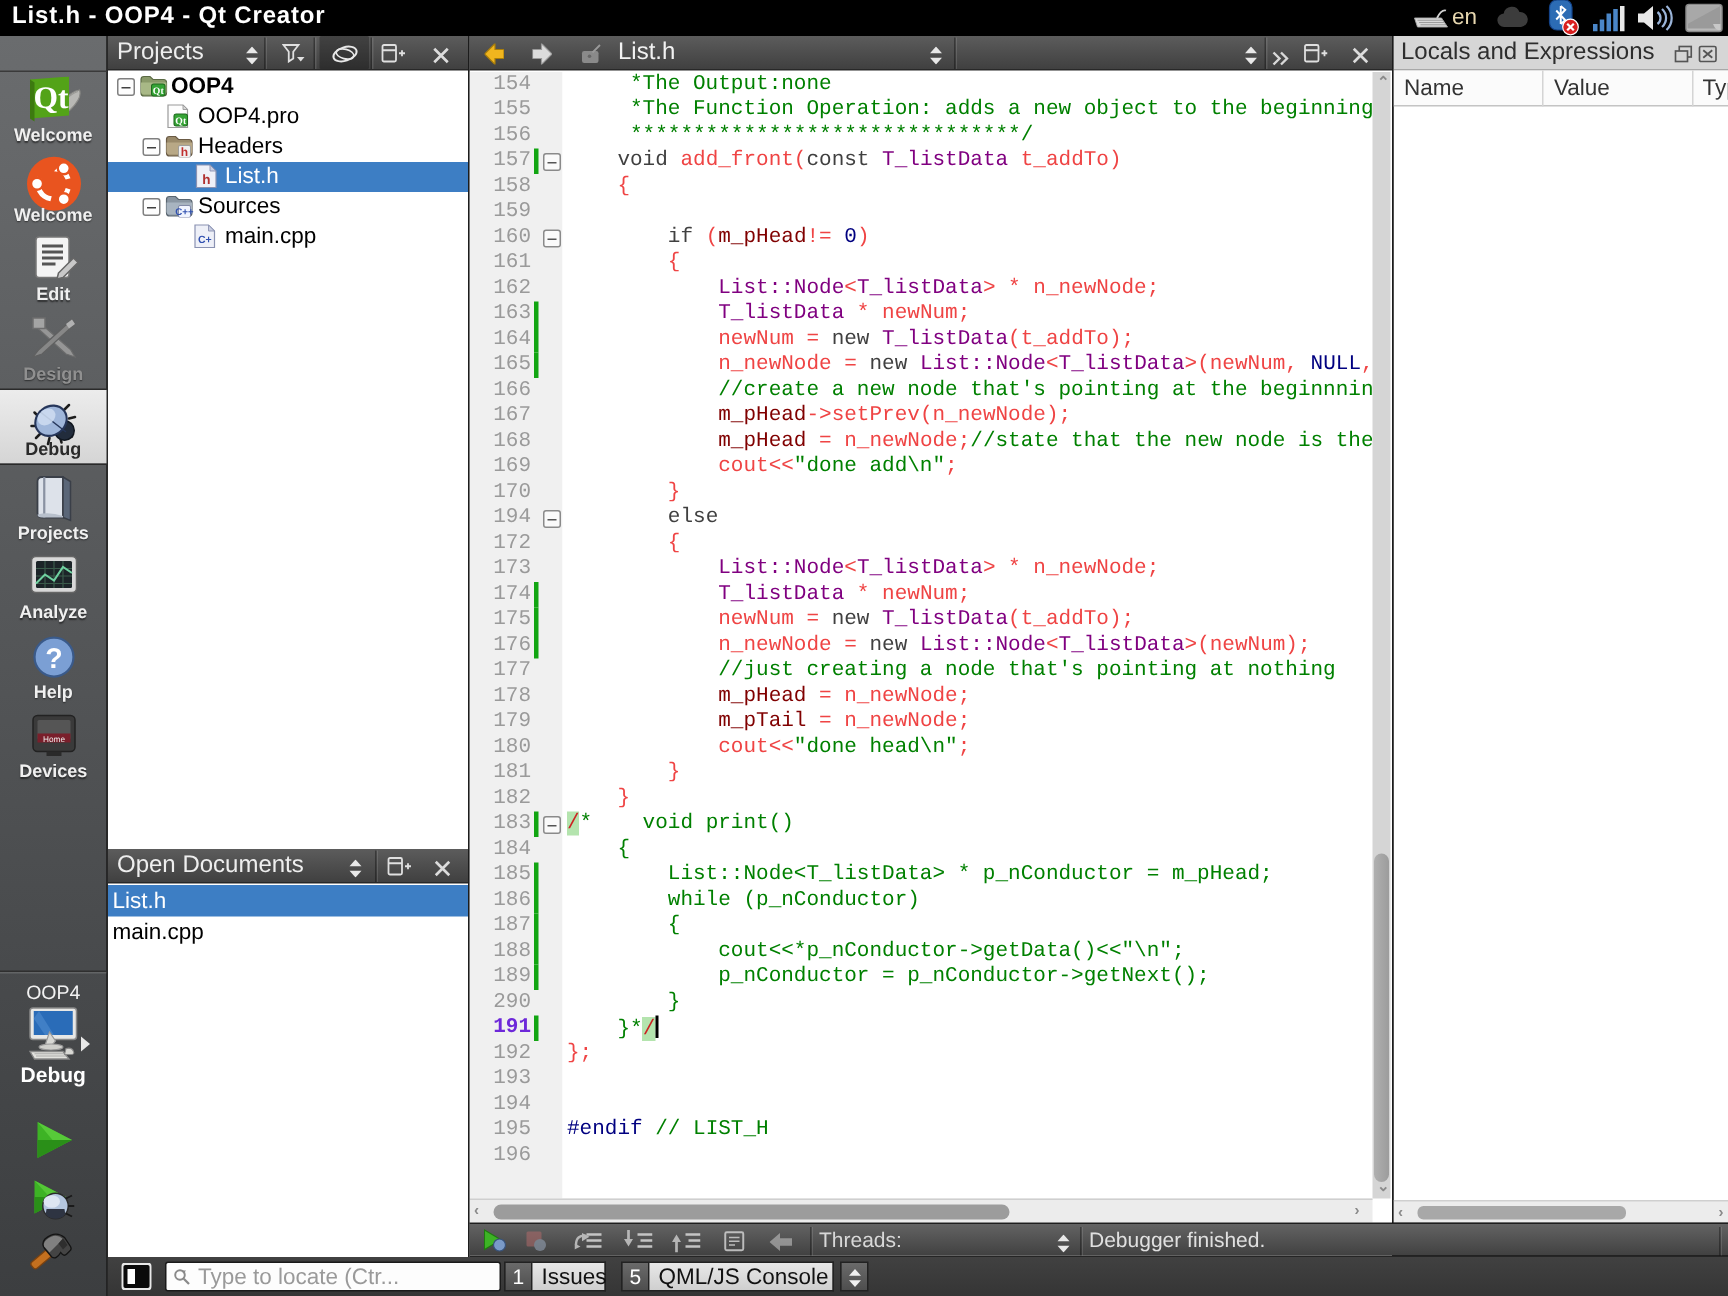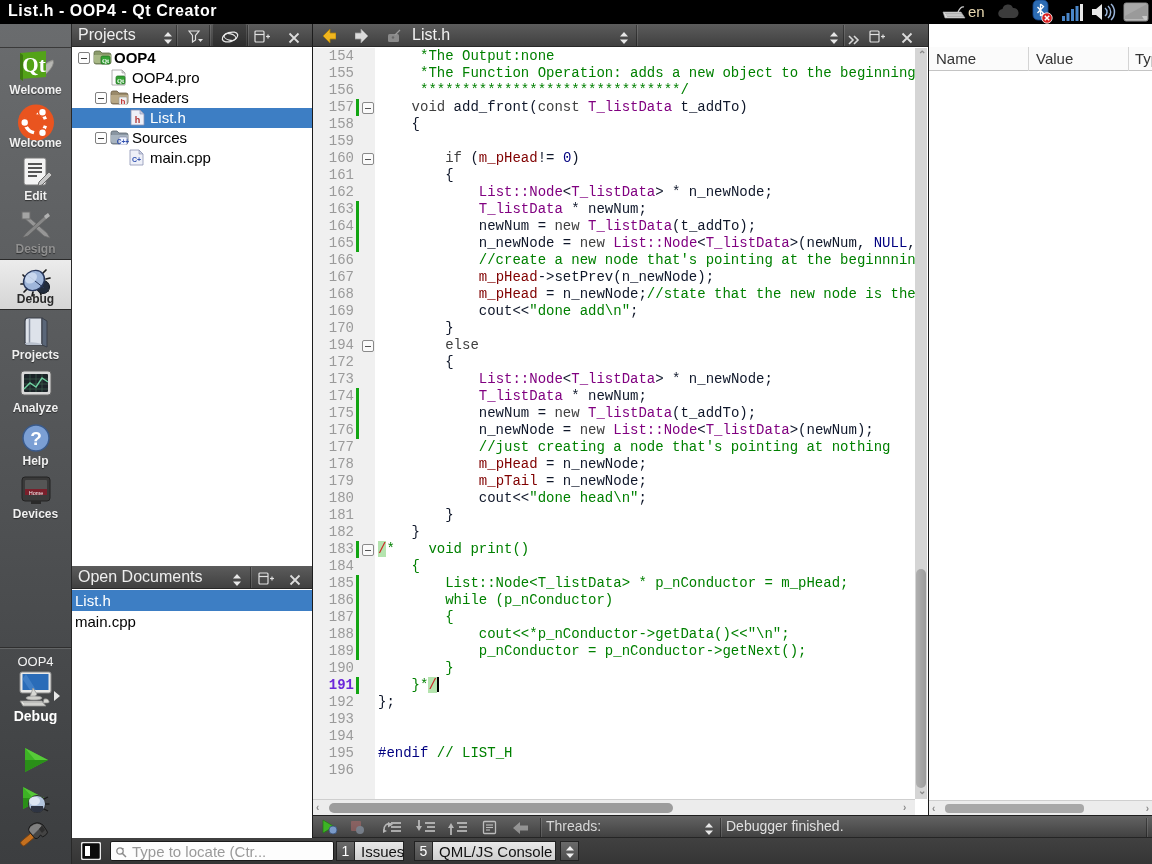--- a/index.html
+++ b/index.html
@@ -28,21 +28,21 @@
 #editor{top:24px;left:313px;width:615px;height:814px;background:#fff;}
 #gutter{position:absolute;left:0;top:24px;width:62px;height:751px;background:#f0f0f0;}
 .ln{width:41px;height:17px;text-align:right;color:#9a9a9a;font:14px/17px "Liberation Mono",monospace;}
 .ln.cur191{color:#6d28d9;font-weight:bold;}
 .gbar{position:absolute;left:43px;width:3px;height:17px;background:#12a512;}
 .fold{position:absolute;left:49px;width:12px;height:12px;border:1px solid #8a8a8a;border-radius:2px;background:#fafafa;}
 .fold div{position:absolute;left:2px;right:2px;top:5px;height:1px;background:#555;}
 #codearea{position:absolute;left:62px;top:24px;width:540px;height:751px;background:#fff;overflow:hidden;}
 #codelines{position:absolute;left:3px;top:0;}
 .cl{height:17px;white-space:pre;font:14px/17px "Liberation Mono",monospace;}
-.cl .p{color:#0f172a;}
+.cl .p{color:#ef4444;}
 .cl .c{color:#008000;}
 .cl .s{color:#008000;}
 .cl .k{color:#404040;}
 .cl .t{color:#800080;}
 .cl .m{color:#800000;}
 .cl .n{color:#000080;}
 .cl .hl{color:#cc2222;background:#b4e4ae;}
 .cur{display:inline-block;width:2px;height:15px;background:#000;vertical-align:-3px;}
 
 #vsb{position:absolute;right:1px;top:24px;width:12px;height:751px;background:#d5d5d5;}
@@ -450,21 +450,21 @@
 <div class="ln">180</div>
 <div class="ln">181</div>
 <div class="ln">182</div>
 <div class="ln">183</div>
 <div class="ln">184</div>
 <div class="ln">185</div>
 <div class="ln">186</div>
 <div class="ln">187</div>
 <div class="ln">188</div>
 <div class="ln">189</div>
-<div class="ln">190</div>
+<div class="ln">290</div>
 <div class="ln cur191">191</div>
 <div class="ln">192</div>
 <div class="ln">193</div>
 <div class="ln">194</div>
 <div class="ln">195</div>
 <div class="ln">196</div>
       </div>
   <div class="gbar" style="top:75px"></div>
 <div class="gbar" style="top:177px"></div>
 <div class="gbar" style="top:194px"></div>
@@ -543,20 +543,31 @@
         <div class="thumb" style="top:521px;height:219px;"></div>
         <span class="sbarrow" style="left:3px;top:737px;">⌄</span>
       </div>
   <div id="hsb">
         <span class="sbarrow" style="left:3px;top:2px;">‹</span>
         <div class="thumb" style="left:16px;width:344px;"></div>
         <span class="sbarrow" style="left:590px;top:2px;">›</span>
       </div>
  </div>
  <div class="abs" id="rpanel">
+<div id="rphead">
+ <span class="abs" style="left:5px;top:2px;">Locals and Expressions</span>
+ <span class="abs" style="left:187px;top:5px;"><svg width="13" height="12" viewBox="0 0 13 12">
+            <rect x="3.5" y="1" width="8" height="7" fill="none" stroke="#555" stroke-width="1.1"></rect>
+            <rect x="1" y="4" width="8" height="7" fill="#d6d6d6" stroke="#555" stroke-width="1.1"></rect>
+          </svg></span>
+ <span class="abs" style="left:203px;top:5px;"><svg width="13" height="12" viewBox="0 0 13 12">
+            <rect x="1" y="1" width="11" height="10" rx="1" fill="none" stroke="#555" stroke-width="1.1"></rect>
+            <path d="M3.5 3.5 L9.5 8.5 M9.5 3.5 L3.5 8.5" stroke="#555" stroke-width="1.2"></path>
+          </svg></span>
+</div>
 <div id="rtable">
  <span style="left:7px;">Name</span>
  <span style="left:107px;">Value</span>
  <span style="left:206px;">Type</span>
  <div class="abs" style="left:99px;top:0;width:1px;height:24px;background:#d4d4d4;"></div>
  <div class="abs" style="left:199px;top:0;width:1px;height:24px;background:#d4d4d4;"></div>
 </div>
 <div id="rhsb">
  <span class="sbarrow" style="left:3px;top:2px;">‹</span>
  <div class="thumb" style="left:16px;width:139px;"></div>

